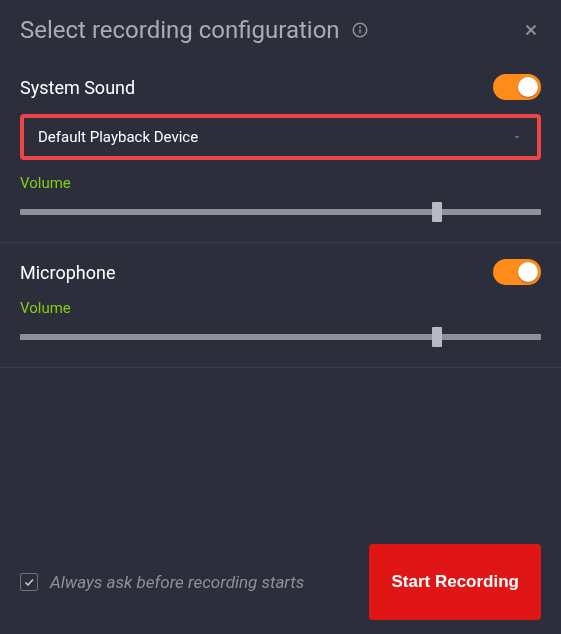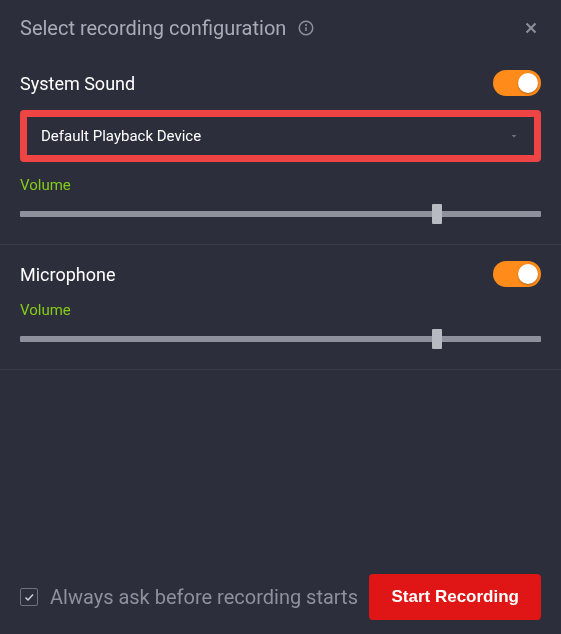--- a/index.html
+++ b/index.html
@@ -9,21 +9,21 @@
     font-family: -apple-system, BlinkMacSystemFont, "Segoe UI", Roboto, Arial, sans-serif;
     color: #e8e8ec;
     padding: 0;
   }
   .header {
     display: flex;
     align-items: center;
     padding: 16px 20px 14px 20px;
   }
   .header-title {
-    font-size: 20px;
+    font-size: 24px;
     font-weight: 400;
     color: #a9abb6;
   }
   .info-icon {
     display: inline-flex;
     align-items: center;
     justify-content: center;
     width: 20px;
     height: 20px;
     margin-left: 10px;
@@ -78,21 +78,21 @@
     box-shadow: 0 1px 2px rgba(0,0,0,0.3);
   }
   .toggle.on .toggle-knob { right: 3px; }
   .toggle.off .toggle-knob { left: 3px; background: #53565f; }
   .toggle.off { border: 1px solid #3c3f4a; }
   .toggle.off .toggle-knob { top: 2px; }
 
   .dropdown {
     width: 100%;
     background: #2c2f3b;
-    border: 7px solid #ef4444;
+    border: 4px solid #ef4444;
     border-radius: 4px;
     padding: 10px 14px;
     display: flex;
     align-items: center;
     cursor: pointer;
     margin-bottom: 14px;
   }
   .dropdown-value {
     font-size: 15px;
     color: #ffffff;
@@ -151,31 +151,32 @@
     border-radius: 2px;
     display: inline-flex;
     align-items: center;
     justify-content: center;
     cursor: pointer;
     margin-right: 12px;
     color: #cfd0d8;
   }
   .checkbox svg { width: 12px; height: 12px; }
   .checkbox-label {
-    font-size: 20px;
+    font-size: 17px;
     color: #8e909c;
+    font-style: italic;
   }
   .start-btn {
     background: #e01616;
     color: #ffffff;
     font-size: 17px;
     font-weight: 600;
     border: none;
     border-radius: 4px;
-    padding: 13px 22px;
+    padding: 28px 22px;
     cursor: pointer;
     text-align: center;
   }
 
   .panel {
     position: relative;
     width: 561px;
     height: 634px;
   }
 </style>

